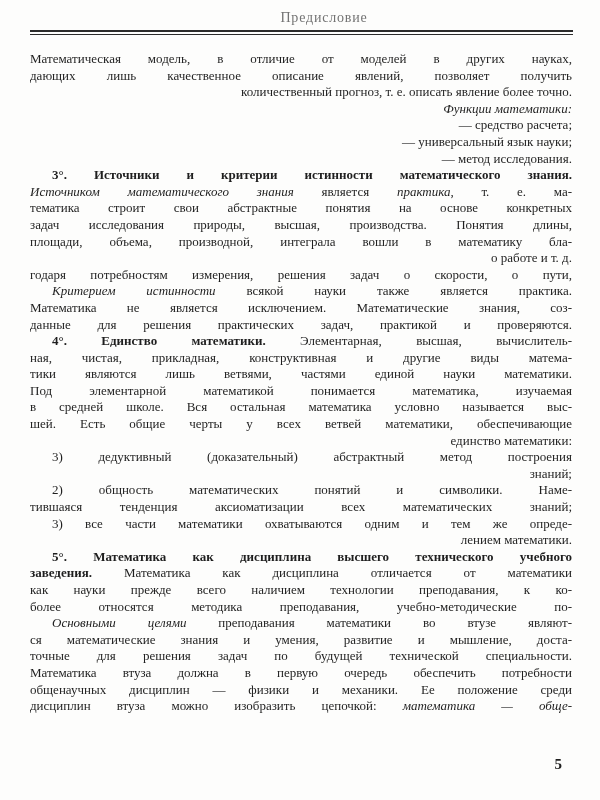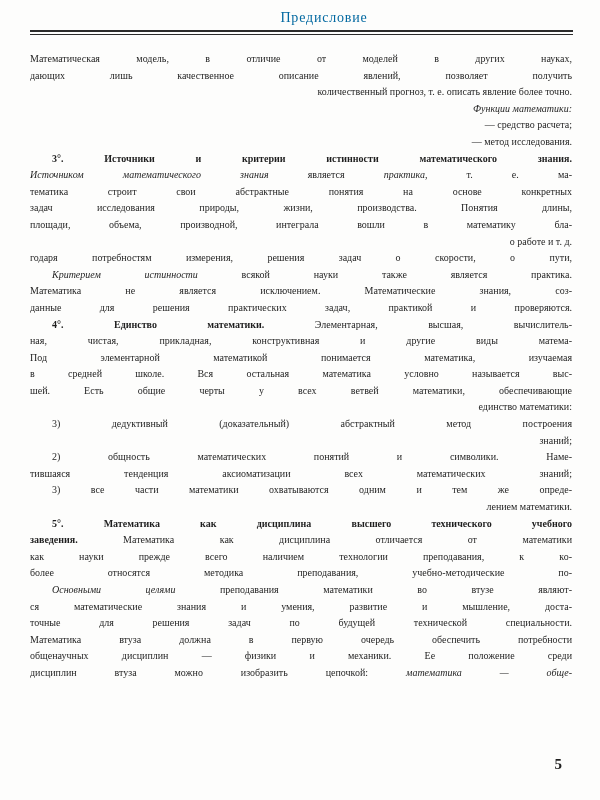--- a/index.html
+++ b/index.html
@@ -13,38 +13,38 @@
     overflow: hidden;
   }
   .running-head {
     position: absolute;
     top: 10px;
     left: 0;
     right: 0;
     text-align: center;
     font-size: 14px;
     letter-spacing: 0.8px;
-    color: #0369a1;
+    color: #737373;
     padding-left: 48px;
   }
   .double-rule {
     position: absolute;
     left: 30px;
     right: 27px;
     top: 30px;
     height: 2px;
     border-top: 2px solid #2b2b2b;
     border-bottom: 1px solid #2b2b2b;
   }
   .body-text {
     position: absolute;
     left: 30px;
     top: 51px;
     width: 542px;
-    font-size: 10px;
+    font-size: 13px;
     line-height: 16.6px;
   }
   .line {
     height: 16.6px;
     overflow: hidden;
     text-align: right;
     white-space: normal;
   }
   .line.jst {
     text-align: justify;
@@ -69,33 +69,35 @@
   <div class="running-head">
     <span>Предисловие</span>
   </div>
   <div class="double-rule"></div>
   <div class="body-text">
       <div class="line jst"><span class="n">Математическая модель, в отличие от моделей в других науках,</span></div>
       <div class="line jst"><span class="n">дающих лишь качественное описание явлений, позволяет получить</span></div>
       <div class="line"><span class="n">количественный прогноз, т. е. описать явление более точно.</span></div>
       <div class="line ind"><span class="i">Функции математики:</span></div>
       <div class="line ind"><span class="n">— средство расчета;</span></div>
+      <div class="line ind"><span class="n">— универсальный язык науки;</span></div>
       <div class="line ind"><span class="n">— метод исследования.</span></div>
       <div class="line ind jst"><span class="b">3°. Источники и критерии истинности математического знания.</span></div>
       <div class="line jst"><span class="i">Источником математического знания </span><span class="n">является </span><span class="i">практика</span><span class="n">, т. е. ма-</span></div>
       <div class="line jst"><span class="n">тематика строит свои абстрактные понятия на основе конкретных</span></div>
-      <div class="line jst"><span class="n">задач исследования природы, жизни, производства. Понятия длины,</span></div>
+      <div class="line jst"><span class="n">задач исследования природы, высшая, производства. Понятия длины,</span></div>
       <div class="line jst"><span class="n">площади, объема, производной, интеграла вошли в математику бла-</span></div>
       <div class="line"><span class="n">о работе и т. д.</span></div>
       <div class="line jst"><span class="n">годаря потребностям измерения, решения задач о скорости, о пути,</span></div>
       <div class="line ind jst"><span class="i">Критерием истинности </span><span class="n">всякой науки также является практика.</span></div>
       <div class="line jst"><span class="n">Математика не является исключением. Математические знания, соз-</span></div>
       <div class="line jst"><span class="n">данные для решения практических задач, практикой и проверяются.</span></div>
       <div class="line ind jst"><span class="b">4°. Единство математики. </span><span class="n">Элементарная, высшая, вычислитель-</span></div>
       <div class="line jst"><span class="n">ная, чистая, прикладная, конструктивная и другие виды матема-</span></div>
+      <div class="line jst"><span class="n">тики являются лишь ветвями, частями единой науки математики.</span></div>
       <div class="line jst"><span class="n">Под элементарной математикой понимается математика, изучаемая</span></div>
       <div class="line jst"><span class="n">в средней школе. Вся остальная математика условно называется выс-</span></div>
       <div class="line jst"><span class="n">шей. Есть общие черты у всех ветвей математики, обеспечивающие</span></div>
       <div class="line"><span class="n">единство математики:</span></div>
       <div class="line ind jst"><span class="n">3) дедуктивный (доказательный) абстрактный метод построения</span></div>
       <div class="line"><span class="n">знаний;</span></div>
       <div class="line ind jst"><span class="n">2) общность математических понятий и символики. Наме-</span></div>
       <div class="line jst"><span class="n">тившаяся тенденция аксиоматизации всех математических знаний;</span></div>
       <div class="line ind jst"><span class="n">3) все части математики охватываются одним и тем же опреде-</span></div>
       <div class="line"><span class="n">лением математики.</span></div>

